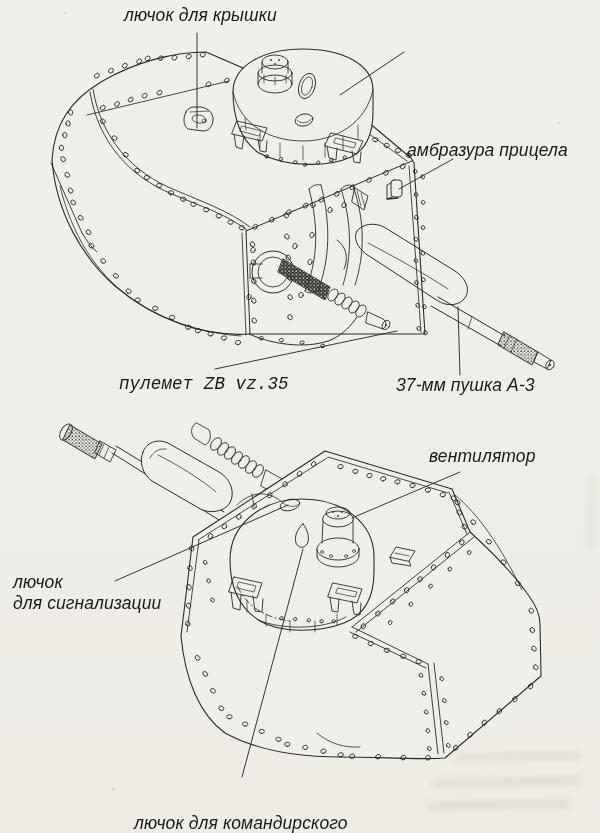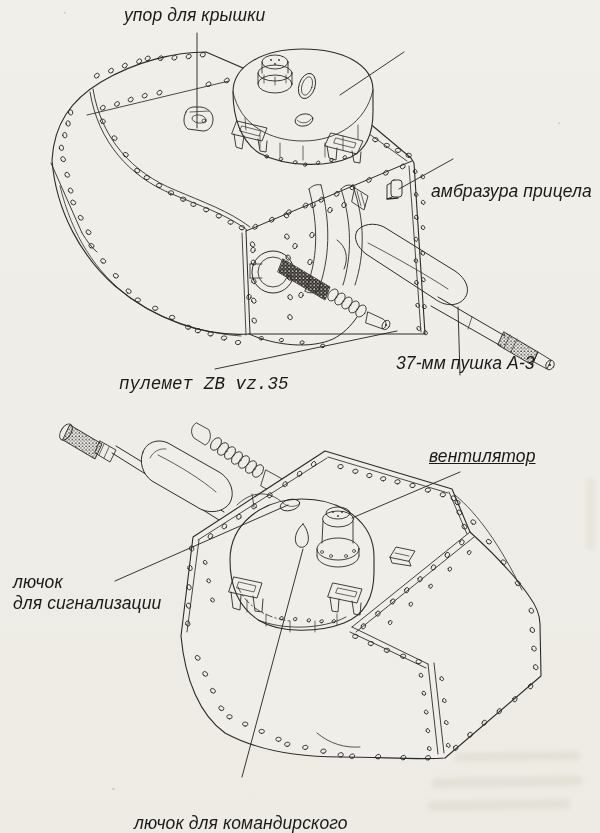--- a/index.html
+++ b/index.html
@@ -471,25 +471,25 @@
     <line x1="404" y1="52" x2="340" y2="95"></line>
     <line x1="453" y1="159" x2="399" y2="189"></line>
     <line x1="215" y1="369" x2="397" y2="331"></line>
     <line x1="458" y1="307" x2="460" y2="375"></line>
     <line x1="460" y1="472" x2="352" y2="518"></line>
     <line x1="115" y1="581" x2="288" y2="505"></line>
     <line x1="303" y1="549" x2="242" y2="777"></line>
   </g>
 </svg>
 
-<div class="lbl" style="left:124px;top:5px;">упор для крышки</div>
-<div class="lbl" style="left:431px;top:140px;margin-top:41px;">амбразура прицела</div>
+<div class="lbl" style="left:124px;top:5px;">лючок для крышки</div>
+<div class="lbl" style="left:407px;top:140px;">амбразура прицела</div>
 <div class="lbl" style="left:119px;top:374px;font-family:Liberation Mono, monospace;">пулемет ZB vz.35</div>
-<div class="lbl" style="left:396px;top:353px;">37-мм пушка А-3</div>
-<div class="lbl" style="left:429px;top:446px;text-decoration:underline;">вентилятор</div>
+<div class="lbl" style="left:396px;top:375px;">37-мм пушка А-3</div>
+<div class="lbl" style="left:429px;top:446px;">вентилятор</div>
 <div class="lbl" style="left:13px;top:572px;font-style:italic;">лючок
 для сигнализации</div>
 <div class="lbl" style="left:134px;top:813px;">лючок для командирского
 прибора наблюдения</div>
 
 <div class="bleed" style="left:455px;top:752px;width:125px;height:9px;transform:rotate(-1deg);"></div>
 <div class="bleed" style="left:432px;top:777px;width:150px;height:10px;transform:rotate(-1deg);"></div>
 <div class="bleed" style="left:428px;top:800px;width:142px;height:10px;transform:rotate(-1deg);"></div>
 <div class="bleed" style="left:586px;top:478px;width:9px;height:72px;opacity:.35;"></div>
 <div class="speck" style="left:64px;top:12px;width:2px;height:2px;"></div>

